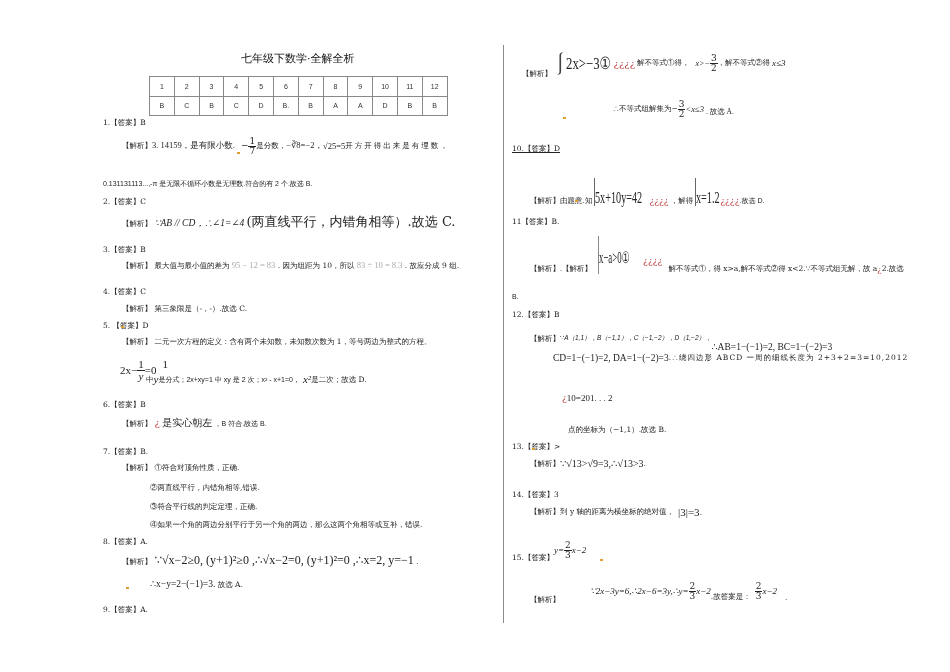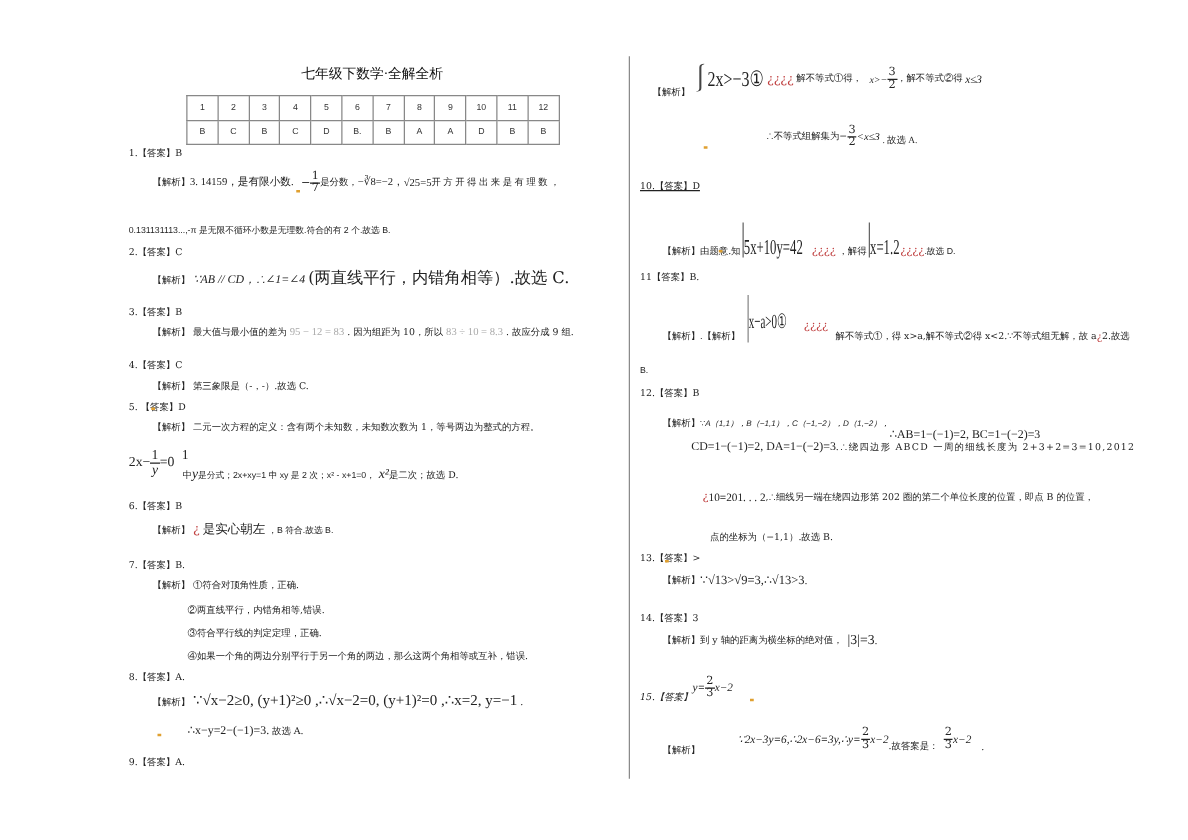--- a/index.html
+++ b/index.html
@@ -104,21 +104,21 @@
   <span class="lbl">【解析】</span>
   <span>第三象限是（-，-）.故选 C.</span>
 </div>
 
 <div class="abs qhead" style="left:103px; top:321px;">5. 【答案】D</div>
 <div class="dot" style="left:121px; top:326px;"></div>
 <div class="abs txt" style="left:122px; top:337px;">
   <span class="lbl">【解析】</span>
   <span>二元一次方程的定义：含有两个未知数，未知数次数为 1，等号两边为整式的方程。</span>
 </div>
-<div class="abs" style="left:103px; top:355px; height:30px; display:flex; align-items:center;">
+<div class="abs" style="left:120px; top:355px; height:30px; display:flex; align-items:center;">
   <span class="math" style="font-size:11px; font-style:normal;">2x−</span>
   <span class="frac math" style="font-size:11px; font-style:normal;">
       <span class="num">1</span>
       <span style="font-style:italic;">y</span>
     </span>
   <span class="math" style="font-size:11px; font-style:normal;">=0</span>
   <span class="math" style="font-size:11px; font-style:normal; margin-left:6px; margin-top:-12px;">1</span>
 </div>
 <div class="abs txt" style="left:146px; top:373px; display:flex; align-items:flex-end;">
   <span>中</span>
@@ -217,42 +217,41 @@
   <span class="sans" style="font-size:6.5px; font-style:italic;">∵A（1,1），B（−1,1），C（−1,−2），D（1,−2），</span>
   <span class="serif" style="font-size:9.5px;margin-top:16px;">∴AB=1−(−1)=2, BC=1−(−2)=3</span>
 </div>
 <div class="abs" style="left:553px; top:353px; display:flex; align-items:center;">
   <span class="serif" style="font-size:9.5px;">CD=1−(−1)=2, DA=1−(−2)=3</span>
   <span class="txt" style="letter-spacing:1px;">.∴绕四边形 ABCD 一周的细线长度为 2+3+2=3=10,2012</span>
 </div>
 <div class="abs" style="left:562px; top:393px; display:flex; align-items:center;">
   <span class="red" style="font-size:9px;">¿</span>
   <span class="serif" style="font-size:9px;">10=201. . . 2</span>
-  <span class="txt">,∴细线另一端在绕四边形第 202 圈的第二个单位长度的位置，即点 B 的位置，</span>
 </div>
 <div class="abs txt" style="left:568px; top:425px;">点的坐标为（−1,1）.故选 B.</div>
 
 <div class="abs qhead" style="left:512px; top:442px;">13.【答案】&gt;</div>
 <div class="dot" style="left:532px; top:448px;"></div>
 <div class="abs" style="left:530px; top:458px; display:flex; align-items:center;">
   <span class="lbl">【解析】</span>
   <span class="serif" style="font-size:10px;">∵√13&gt;√9=3,∴√13&gt;3</span>
   <span class="txt">.</span>
 </div>
 
 <div class="abs qhead" style="left:512px; top:490px;">14.【答案】3</div>
 <div class="abs" style="left:530px; top:506px; display:flex; align-items:center;">
   <span class="lbl">【解析】</span>
   <span class="txt">到 y 轴的距离为横坐标的绝对值，</span>
   <span class="serif" style="font-size:11px; margin-left:4px;">|3|=3</span>
   <span class="txt">.</span>
 </div>
 
 <div class="abs" style="left:512px; top:537px; height:26px; display:flex; align-items:center;">
-  <span class="qhead" style="margin-top:16px;font-style:italic;">15.【答案】</span>
+  <span class="qhead" style="margin-top:16px;">15.【答案】</span>
   <span class="math" style="font-size:9px;">y=</span>
   <span class="frac">
       <span class="num">2</span>
       <span>3</span>
     </span>
   <span class="math" style="font-size:9px;">x−2</span>
 </div>
 <div class="dot" style="left:600px; top:559px;"></div>
 <div class="abs" style="left:530px; top:577px; height:28px; display:flex; align-items:center;">
   <span class="lbl" style="margin-top:18px;">【解析】</span>

